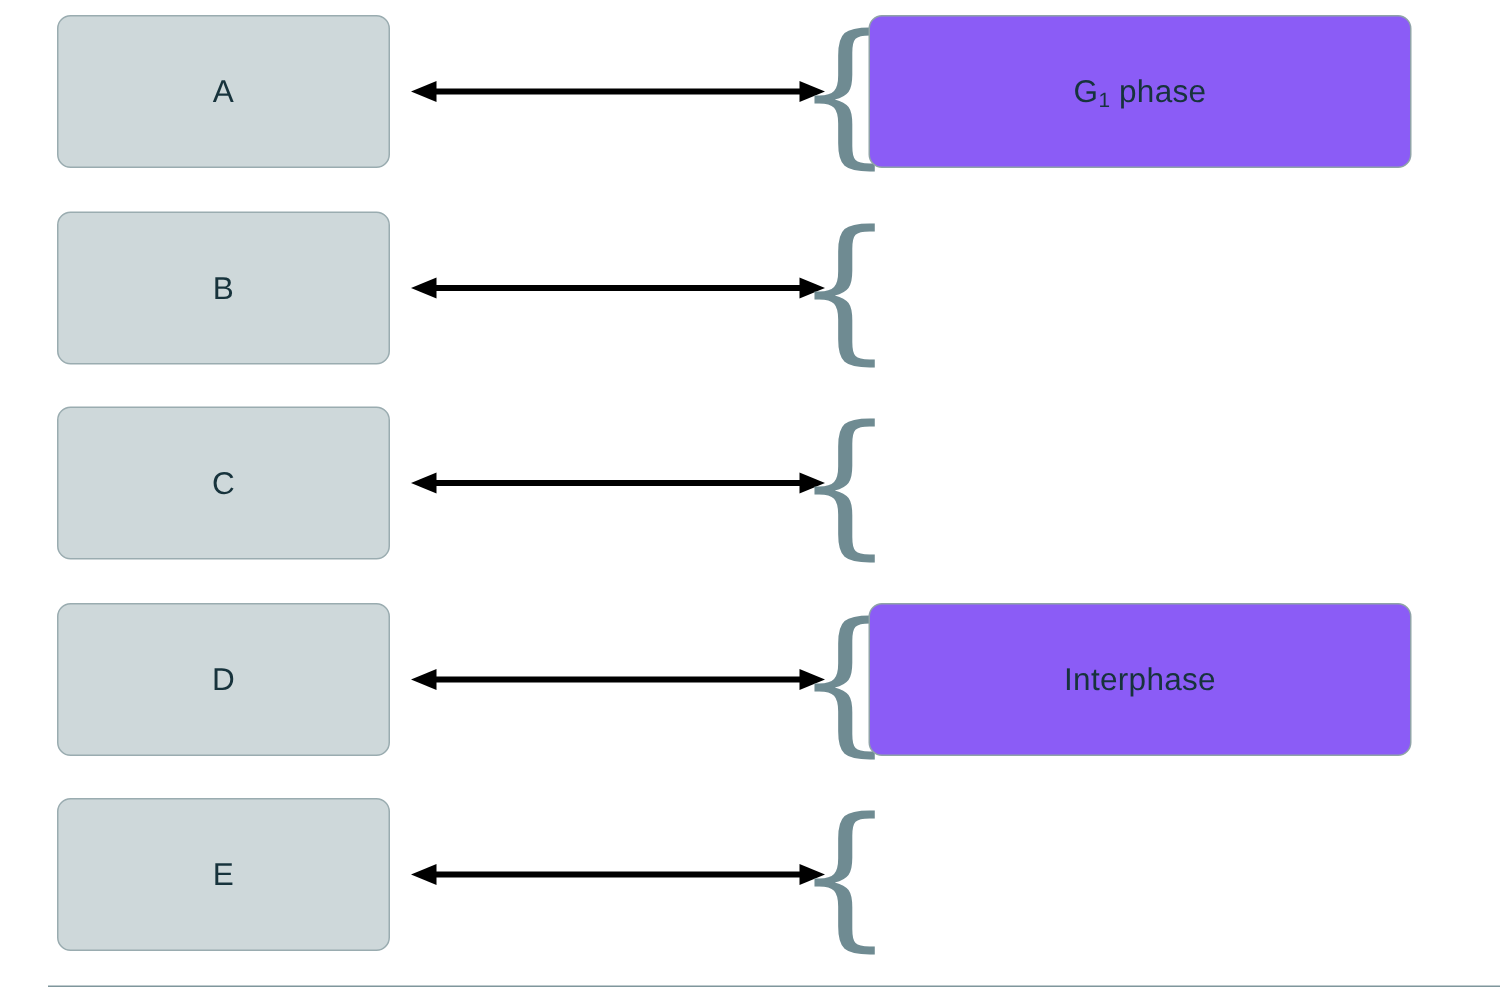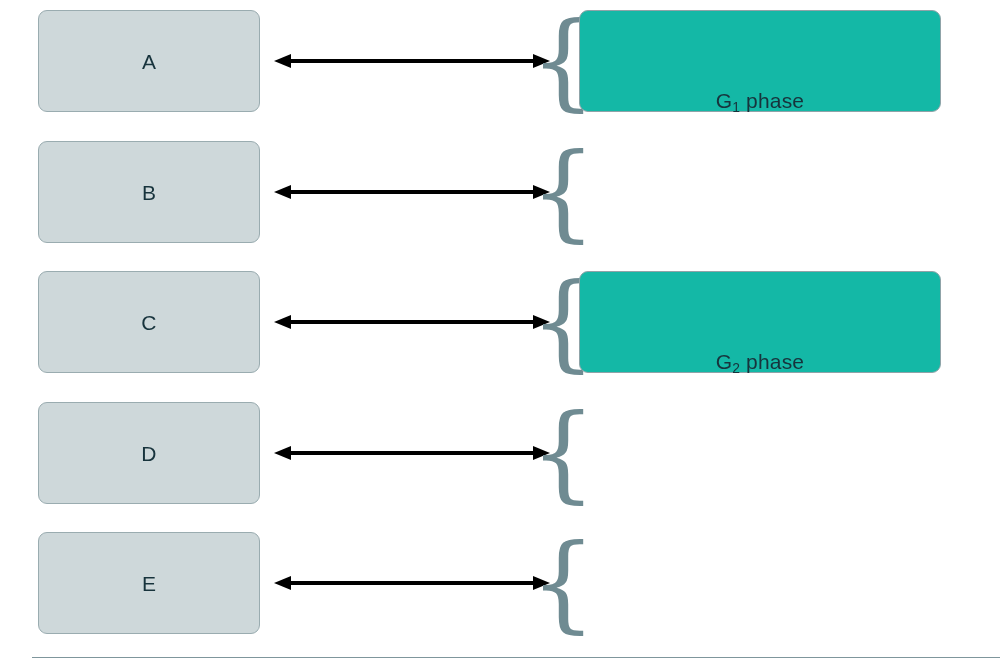--- a/index.html
+++ b/index.html
@@ -96,25 +96,25 @@
     align-items: center;
     justify-content: center;
   }
   .right-outer.selected {
     border-color: #0f7b8c;
   }
   .right-box {
     width: 362px;
     height: 102px;
     box-sizing: border-box;
-    background: #14b8a6;
+    background: #8b5cf6;
     border: 1px solid #8fa3a8;
     border-radius: 9px;
     display: flex;
-    align-items: flex-end;
+    align-items: center;
     justify-content: center;
   }
   .right-label {
     font-size: 21px;
     color: #17333c;
     letter-spacing: 0.2px;
     line-height: 1;
     white-space: nowrap;
   }
   .right-label sub {
@@ -178,39 +178,39 @@
       <span class="left-label">C</span>
     </div>
     <div class="arrow-wrap">
       <svg class="arrow-svg" width="276" height="20" viewBox="0 0 276 20" aria-hidden="true">
         <line x1="14" y1="10" x2="262" y2="10" stroke="#000000" stroke-width="4"></line>
         <polygon points="0,10 17,3 17,17" fill="#000000"></polygon>
         <polygon points="276,10 259,3 259,17" fill="#000000"></polygon>
       </svg>
     </div>
     <div class="brace">{</div>
+  </div>
+
+  <div class="match-row" style="top:402px;">
+    <div class="left-box">
+      <span class="left-label">D</span>
+    </div>
+    <div class="arrow-wrap">
+      <svg class="arrow-svg" width="276" height="20" viewBox="0 0 276 20" aria-hidden="true">
+        <line x1="14" y1="10" x2="262" y2="10" stroke="#000000" stroke-width="4"></line>
+        <polygon points="0,10 17,3 17,17" fill="#000000"></polygon>
+        <polygon points="276,10 259,3 259,17" fill="#000000"></polygon>
+      </svg>
+    </div>
+    <div class="brace">{</div>
     <div class="right-outer">
       <div class="right-box">
-        <span class="right-label"><span>G</span><sub>2</sub><span> phase</span></span>
+        <span class="right-label"><span>Interphase</span><sub></sub><span></span></span>
       </div>
     </div>
-  </div>
-
-  <div class="match-row" style="top:402px;">
-    <div class="left-box">
-      <span class="left-label">D</span>
-    </div>
-    <div class="arrow-wrap">
-      <svg class="arrow-svg" width="276" height="20" viewBox="0 0 276 20" aria-hidden="true">
-        <line x1="14" y1="10" x2="262" y2="10" stroke="#000000" stroke-width="4"></line>
-        <polygon points="0,10 17,3 17,17" fill="#000000"></polygon>
-        <polygon points="276,10 259,3 259,17" fill="#000000"></polygon>
-      </svg>
-    </div>
-    <div class="brace">{</div>
   </div>
 
   <div class="match-row" style="top:532px;">
     <div class="left-box">
       <span class="left-label">E</span>
     </div>
     <div class="arrow-wrap">
       <svg class="arrow-svg" width="276" height="20" viewBox="0 0 276 20" aria-hidden="true">
         <line x1="14" y1="10" x2="262" y2="10" stroke="#000000" stroke-width="4"></line>
         <polygon points="0,10 17,3 17,17" fill="#000000"></polygon>

